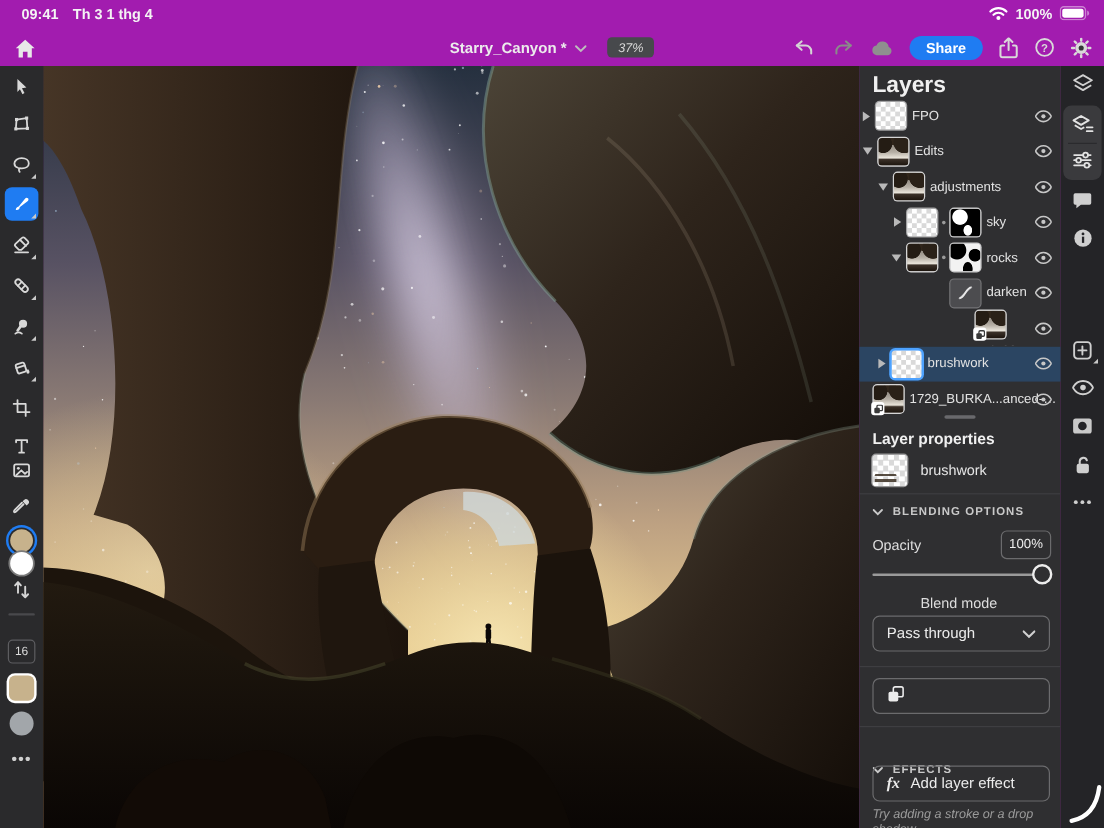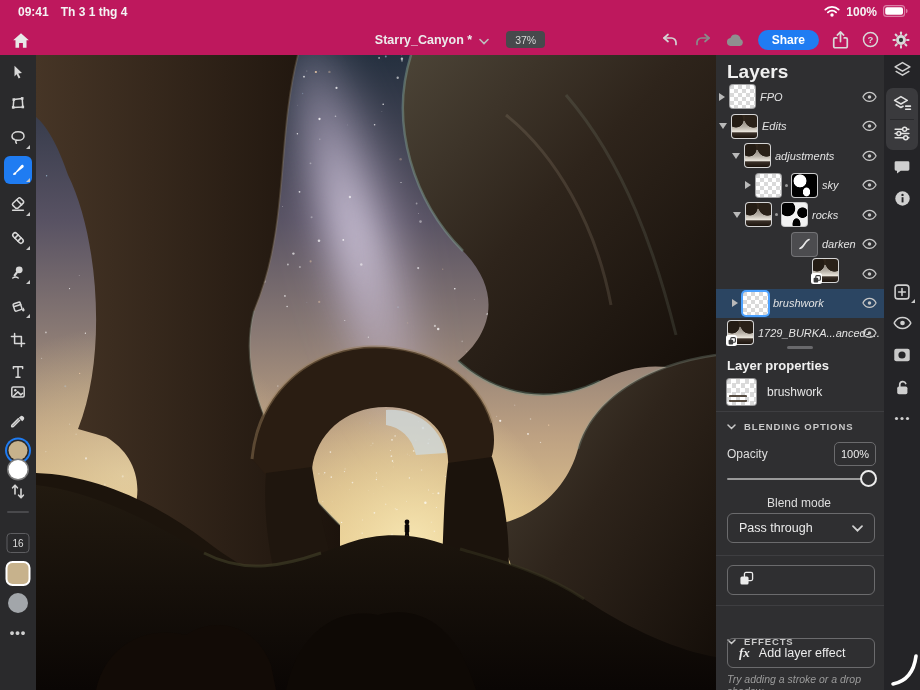--- a/index.html
+++ b/index.html
@@ -1,31 +1,31 @@
 <!DOCTYPE html>
 <html><head>
 <meta charset="utf-8">
 <style>
   html,body{margin:0;padding:0;background:#000;}
   *{box-sizing:border-box;-webkit-font-smoothing:antialiased;}
-  .app{position:relative;width:920px;height:690px;overflow:hidden;background:#be185d;
+  .app{position:relative;width:920px;height:690px;overflow:hidden;background:#a21caf;
        font-family:"Liberation Sans",sans-serif;color:#e6e6e6;}
 
   
   .statusbar{position:absolute;top:0;left:0;right:0;height:24px;display:flex;align-items:center;
              justify-content:space-between;padding:0 12px 0 18px;font-size:12px;font-weight:700;color:#f4f4f4;}
   .sb-left{display:flex;gap:12px;align-items:center;}
   .sb-right{display:flex;gap:6px;align-items:center;}
 
   
   .appbar{position:absolute;top:24px;left:0;right:0;height:31px;display:flex;align-items:center;justify-content:center;}
   .home-btn{position:absolute;left:10px;top:5px;width:22px;height:22px;display:flex;align-items:center;justify-content:center;}
   .title-group{display:flex;align-items:center;gap:7px;}
   .doc-title{font-size:12.5px;font-weight:600;color:#ececec;}
-  .zoom-badge{margin-left:10px;background:#47494c;border-radius:4px;padding:2.5px 9px;font-size:10.5px;color:#d8d8d8;}
+  .zoom-badge{margin-left:10px;background:#47494c;border-radius:4px;padding:2.5px 9px;font-size:10.5px;color:#d8d8d8;font-style:italic;}
   .actions{position:absolute;right:10px;top:0;height:31px;display:flex;align-items:center;gap:13px;}
   .share-btn{background:#1f7cf2;color:#fff;font-size:12px;font-weight:600;border:none;
              border-radius:12px;padding:4px 14px;line-height:1;}
   .icon-btn{display:flex;align-items:center;justify-content:center;}
 
   
   .toolbar{position:absolute;top:55px;left:0;width:36px;bottom:0;background:#2a2a2c;}
   .tool{position:absolute;left:50%;transform:translateX(-50%);width:28px;height:28px;border-radius:6px;
         display:flex;align-items:center;justify-content:center;}
   .tool.selected{background:#1f7cf2;}
@@ -42,21 +42,21 @@
   .touch-circle{width:20px;height:20px;border-radius:50%;background:#a2a6aa;}
   .dots{color:#cfcfcf;font-size:13px;letter-spacing:1px;font-weight:700;}
 
   
   .canvas{position:absolute;top:55px;left:36px;width:680px;height:635px;background:#0c0a08;}
   .canvas svg{display:block;}
 
   
   .panel{position:absolute;top:55px;left:716px;width:168px;bottom:0;background:#2f2f31;overflow:hidden;}
   .panel-title{position:absolute;left:11px;top:6px;font-size:19px;font-weight:700;color:#f0f0f0;}
-  .layer-row{position:absolute;left:0;right:0;height:29px;display:flex;align-items:center;gap:5px;font-style:italic;}
+  .layer-row{position:absolute;left:0;right:0;height:29px;display:flex;align-items:center;gap:5px;}
   .layer-row.selected{background:#2b4562;}
   .chev{width:0;height:0;flex:none;}
   .chev.collapsed{border-left:6px solid #b9b9b9;border-top:4px solid transparent;border-bottom:4px solid transparent;}
   .chev.expanded{border-top:6px solid #b9b9b9;border-left:4px solid transparent;border-right:4px solid transparent;}
   .thumb{width:25px;height:23px;border-radius:3px;flex:none;position:relative;}
   .thumb.checker{background-color:#fff;background-image:repeating-conic-gradient(#fff 0 25%,#d9d9d9 0 50%);
                  background-size:8px 8px;box-shadow:0 0 0 1px rgba(255,255,255,.55);}
   .thumb.blue-ring{box-shadow:0 0 0 2px #4da2ff;}
   .thumb.photo{box-shadow:0 0 0 1px rgba(255,255,255,.8);background-color:#9a958e;background-image:
       radial-gradient(circle at 16% 22%,#241c14 0 26%,transparent 28%),
@@ -802,21 +802,21 @@
           <span class="link-dot"></span>
           <span class="thumb mask-black"></span>
           <span class="layer-name">sky</span>
           <span class="eye-btn">
             <svg width="15" height="12" viewBox="0 0 16 13">
               <path d="M8 1.6 C11.2 1.6 13.6 3.8 14.8 5.8 C15 6.2 15 6.6 14.8 7 C13.6 9 11.2 11.2 8 11.2 C4.8 11.2 2.4 9 1.2 7 C1 6.6 1 6.2 1.2 5.8 C2.4 3.8 4.8 1.6 8 1.6 Z" fill="none" stroke="#c7c7c7" stroke-width="1.4"></path>
               <circle cx="8" cy="6.4" r="1.9" fill="#c7c7c7"></circle>
             </svg>
           </span>
         </div>
-        <div class="layer-row" style="top: 145px; padding-left: 17px;">
+        <div class="layer-row" style="top: 145px; padding-left: 27px;">
           <span class="chev expanded"></span>
           <span class="thumb photo"></span>
           <span class="link-dot"></span>
           <span class="thumb mask-white"></span>
           <span class="layer-name">rocks</span>
           <span class="eye-btn">
             <svg width="15" height="12" viewBox="0 0 16 13">
               <path d="M8 1.6 C11.2 1.6 13.6 3.8 14.8 5.8 C15 6.2 15 6.6 14.8 7 C13.6 9 11.2 11.2 8 11.2 C4.8 11.2 2.4 9 1.2 7 C1 6.6 1 6.2 1.2 5.8 C2.4 3.8 4.8 1.6 8 1.6 Z" fill="none" stroke="#c7c7c7" stroke-width="1.4"></path>
               <circle cx="8" cy="6.4" r="1.9" fill="#c7c7c7"></circle>
             </svg>

